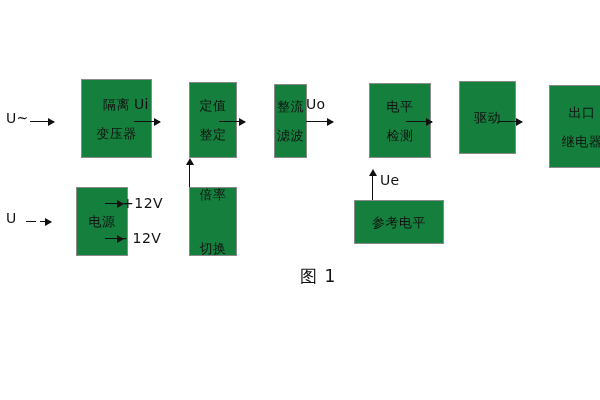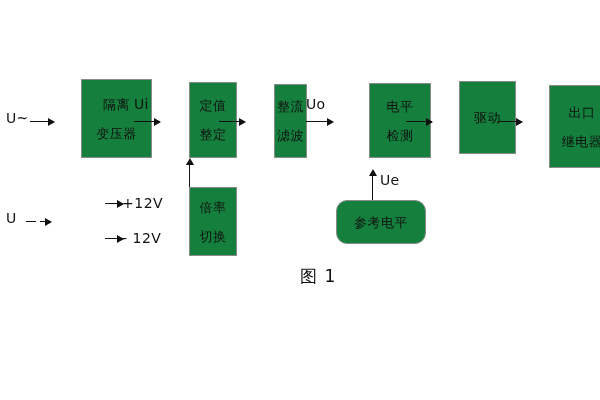--- a/index.html
+++ b/index.html
@@ -140,35 +140,38 @@
 
   <div class="box" style="left:525px; top:85px; width:66px; height:83px;">
     <span class="ln">出口</span>
     <span class="ln">继电器</span>
   </div>
 
   <div class="label sig" style="left:6px; top:210px;">U</div>
   <div class="dash-seg" style="left:26px; top:221px; width:10px;"></div>
   <div class="arrow-h" style="left:40px; top:221px; width:11px;"></div>
 
+  <div class="box single" style="left:52px; top:187px; width:52px; height:69px;">
+    <span class="ln">电源</span>
+  </div>
 
   <div class="arrow-h" style="left:105px; top:203px; width:18px;"></div>
   <div class="label rail" style="left:122px; top:195px;">+12V</div>
 
   <div class="arrow-h" style="left:105px; top:238px; width:18px;"></div>
   <div class="label rail" style="left:122px; top:230px;text-align:right;">- 12V</div>
 
-  <div class="box" style="left:165px; top:187px; width:48px; height:69px;">
+  <div class="box" style="left:165px; top:187px; width:48px; height:69px;justify-content:space-between;">
     <span class="ln">倍率</span>
     <span class="ln">切换</span>
   </div>
 
   <div class="arrow-v-up" style="left:189px; top:165px; height:22px;"></div>
 
-  <div class="box single" style="left:312px; top:200px; width:90px; height:44px;border-radius:11px;">
+  <div class="box single" style="left:330px; top:200px; width:90px; height:44px;">
     <span class="ln">参考电平</span>
   </div>
 
   <div class="arrow-v-up" style="left:372px; top:176px; height:24px;"></div>
   <div class="label sig" style="left:380px; top:172px;">Ue</div>
 
   <div class="caption" style="left:300px; top:265px;">图 1</div>
 
 </div>
 

